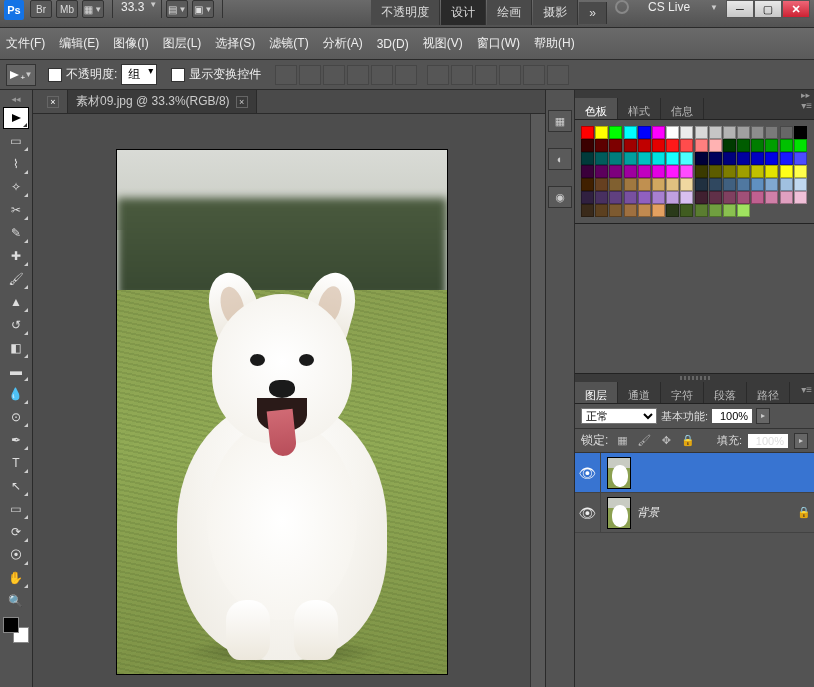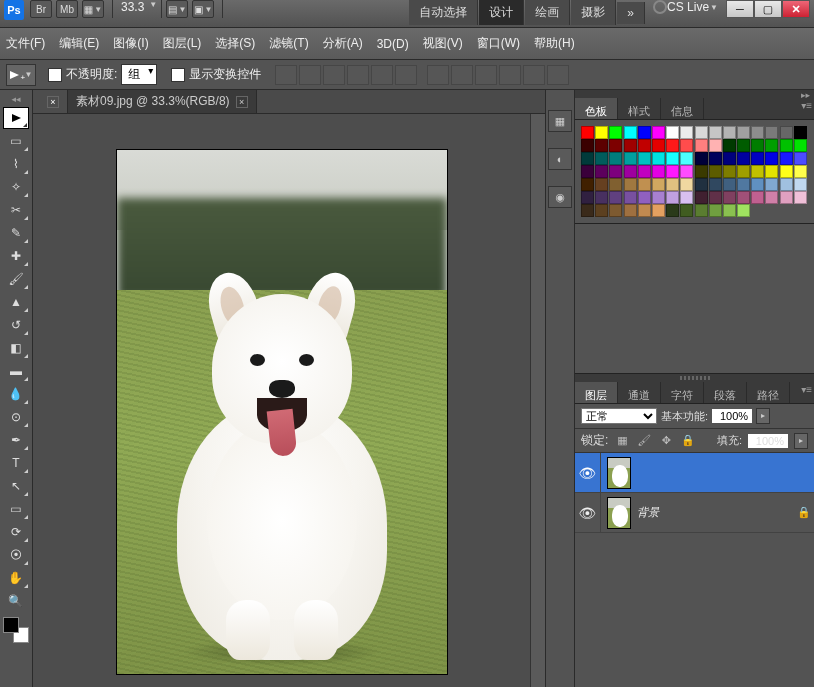--- a/index.html
+++ b/index.html
@@ -6,21 +6,21 @@
 body{width:814px;height:687px;background:#525252;overflow:hidden;position:relative}
 .titlebar{height:28px;background:linear-gradient(#6a6a6a,#525252);display:flex;align-items:flex-start;padding:0 4px;border-bottom:1px solid #2a2a2a}
 .titlebar .ps-logo{width:20px;height:20px;background:#1473e6;color:#fff;font-weight:bold;text-align:center;line-height:20px;border-radius:2px;margin-right:6px;font-size:11px}
 .tb-ico{width:22px;height:18px;background:#5a5a5a;border:1px solid #333;margin-right:4px;display:flex;align-items:center;justify-content:center;color:#ddd;font-size:10px;border-radius:2px}
 .tb-sep{width:1px;height:18px;background:#333;margin:0 4px}
 .tb-dd{color:#ccc;font-size:8px;margin-left:1px}
 .zoom-txt{color:#eee;margin:0 4px}
 .workspace-btns{margin-left:auto;display:flex;align-items:center;gap:1px}
 .ws-btn{padding:4px 10px;color:#ddd;background:#4a4a4a;border-right:1px solid #333}
 .ws-btn.active{background:#2a2a2a}
-.cslive{color:#eee;margin:0 8px;display:flex;align-items:center;gap:0}
+.cslive{color:#eee;margin:0 8px;display:flex;align-items:center;gap:19px}
 .cslive-icon{width:14px;height:14px;border:2px solid #888;border-radius:50%}
 .winbtns{display:flex;gap:0}
 .winbtn{width:28px;height:18px;background:linear-gradient(#e8e8e8,#c8c8c8);border:1px solid #555;display:flex;align-items:center;justify-content:center;font-size:11px}
 .winbtn.close{background:linear-gradient(#e67,#c23);color:#fff;font-weight:bold}
 .menubar{height:32px;background:linear-gradient(#6a6a6a,#5a5a5a);display:flex;align-items:center;padding:0 6px;border-bottom:1px solid #2a2a2a}
 .menubar span{color:#eee;margin-right:14px;cursor:default}
 .optbar{height:30px;background:#535353;border-bottom:1px solid #2a2a2a;display:flex;align-items:center;padding:0 6px}
 .opt-tool{width:30px;height:22px;background:#666;border:1px solid #333;display:flex;align-items:center;justify-content:center;margin-right:8px}
 .arrow-cursor{width:0;height:0;border-left:9px solid #fff;border-top:4px solid transparent;border-bottom:4px solid transparent;position:relative}
 .arrow-cursor::after{content:"+";position:absolute;left:2px;top:-2px;font-size:8px;color:#fff}
@@ -109,21 +109,21 @@
   <div class="tb-ico">Mb</div>
   <div class="tb-ico">▦<span class="tb-dd">▼</span></div>
   <div class="tb-sep"></div>
   <span class="zoom-txt">33.3</span>
     <span class="tb-dd">▼</span>
   <div class="tb-sep"></div>
   <div class="tb-ico">▤<span class="tb-dd">▼</span></div>
   <div class="tb-ico">▣<span class="tb-dd">▼</span></div>
   <div class="tb-sep"></div>
   <div class="workspace-btns">
-    <div class="ws-btn">自动选择</div>
+    <div class="ws-btn">不透明度</div>
     <div class="ws-btn active">设计</div>
     <div class="ws-btn">绘画</div>
     <div class="ws-btn">摄影</div>
     <div class="ws-btn">»</div>
   </div>
   <div class="cslive">
     <span class="cslive-icon"></span>
     <span>CS Live</span>
       <span class="tb-dd">▼</span>
   </div>

